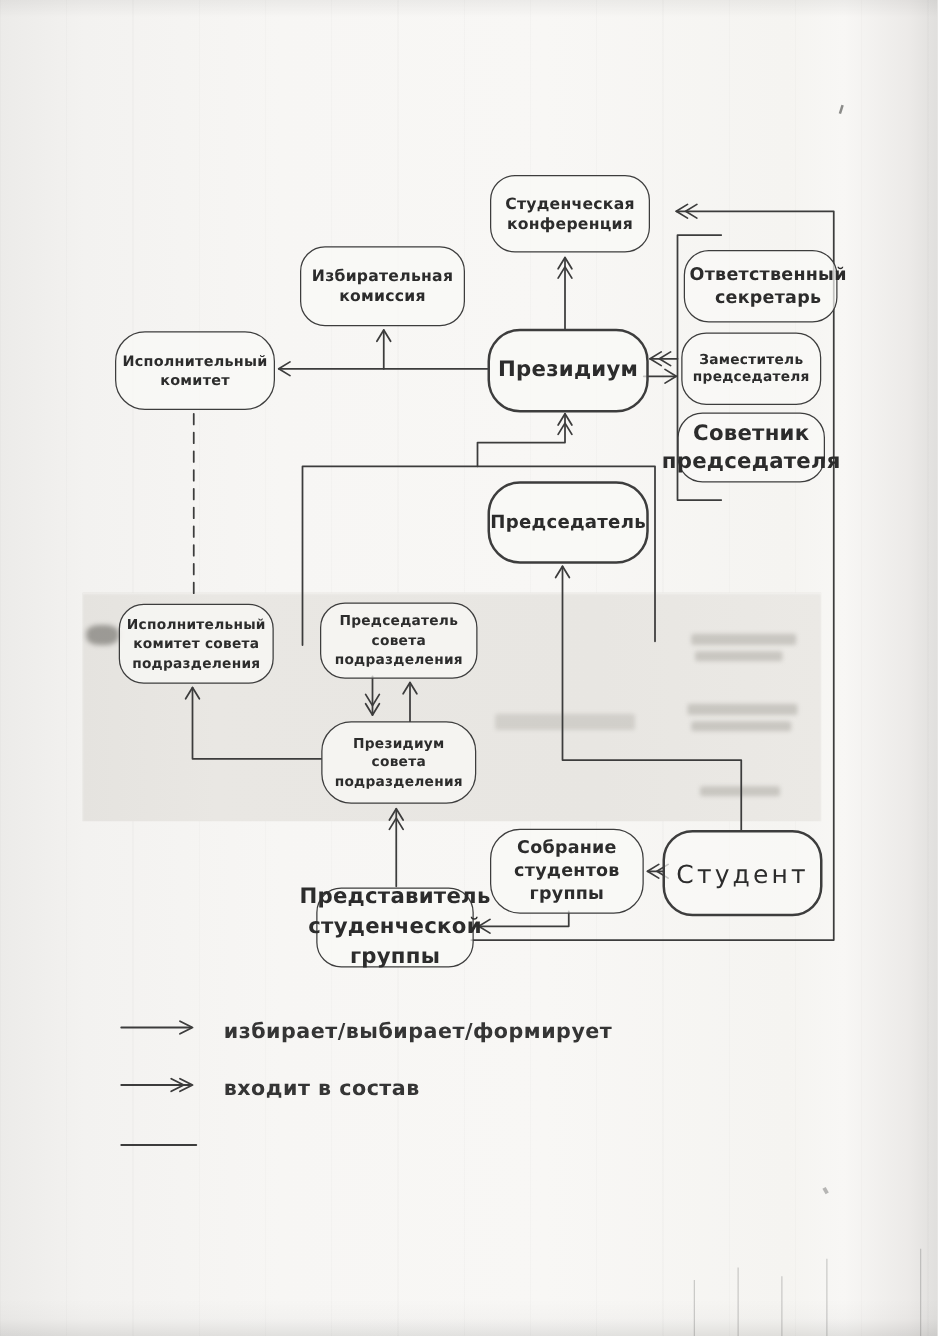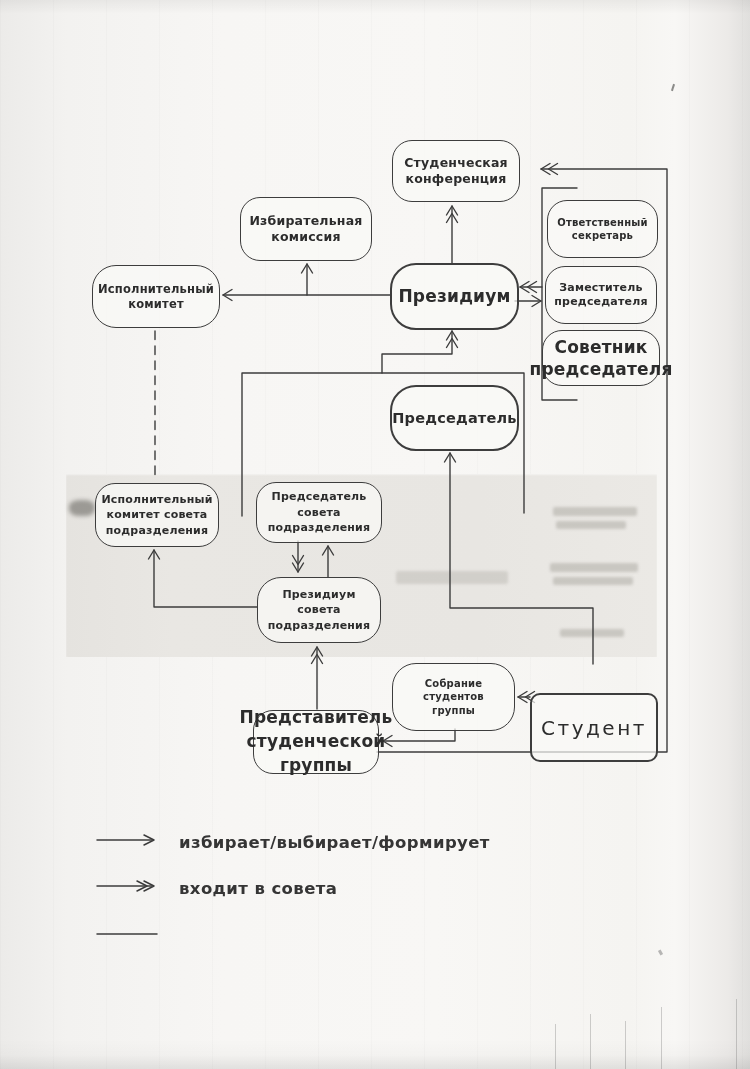--- a/index.html
+++ b/index.html
@@ -30,33 +30,33 @@
   .node{
     position:absolute;z-index:4;display:flex;align-items:center;justify-content:center;
     text-align:center;border:1.6px solid #3d3d3d;border-radius:20px;
     background:rgba(250,249,246,.72);
     font-weight:bold;white-space:pre-line;line-height:1.3;letter-spacing:.2px;color:#2c2c2c;
   }
   .n-conference{left:392px;top:140px;width:126px;height:60px;font-size:12.5px;border-width:1.8px;}
   .n-commission{left:240px;top:197px;width:130px;height:62px;font-size:12.5px;border-width:1.8px;}
   .n-exec{left:92px;top:265px;width:126px;height:61px;font-size:11.5px;border-radius:24px;border-width:1.8px;}
   .n-presidium{left:390px;top:263px;width:125px;height:63px;font-size:17px;border-width:2px;border-radius:26px;}
-  .n-secretary{left:547px;top:200px;width:109px;height:56px;font-size:10px;}
+  .n-secretary{left:547px;top:200px;width:109px;height:56px;font-size:14px;padding-left:12px;}
   .n-deputy{left:545px;top:266px;width:110px;height:56px;font-size:11px;}
   .n-advisor{left:542px;top:330px;width:116px;height:54px;font-size:17px;}
   .n-chairman{left:390px;top:385px;width:125px;height:62px;font-size:14.5px;border-width:2px;border-radius:26px;}
   .n-division-exec{left:95px;top:483px;width:122px;height:62px;font-size:11px;line-height:1.4;}
   .n-division-chairman{left:256px;top:482px;width:124px;height:59px;font-size:11px;line-height:1.4;}
   .n-division-presidium{left:257px;top:577px;width:122px;height:64px;font-size:11px;line-height:1.4;border-radius:24px;}
-  .n-group-meeting{left:392px;top:663px;width:121px;height:66px;font-size:10px;line-height:1.35;border-radius:24px;}
-  .n-student{left:530px;top:664px;width:124px;height:65px;font-size:20px;font-weight:normal;letter-spacing:2.5px;border-width:2px;border-radius:10px;margin-top:29px;}
+  .n-group-meeting{left:392px;top:663px;width:121px;height:66px;font-size:14px;line-height:1.35;border-radius:24px;}
+  .n-student{left:530px;top:664px;width:124px;height:65px;font-size:20px;font-weight:normal;letter-spacing:2.5px;border-width:2px;border-radius:24px;}
   .n-group-rep{left:253px;top:710px;width:124px;height:62px;font-size:17px;line-height:1.4;}
 
   .legend{position:absolute;left:0;top:0;z-index:4;}
-  .legend-row{position:absolute;display:flex;align-items:center;margin-top:18px;}
+  .legend-row{position:absolute;display:flex;align-items:center;}
   .legend-row .sym{flex:0 0 auto;margin-right:18px;}
   .legend-row .lbl{font-weight:bold;font-size:16.5px;letter-spacing:.4px;color:#353535;white-space:nowrap;}
   .legend-row svg path{stroke:#3c3c3c;stroke-width:1.5;fill:none;stroke-linecap:round;stroke-linejoin:round;}
   .lr1{left:95px;top:812px;}
   .lr2{left:95px;top:858px;}
   .lr3{left:95px;top:906px;}
 </style>
 </head>
 <body>
 
@@ -168,21 +168,21 @@
       <span class="lbl">избирает/выбирает/формирует</span>
     </div>
     <div class="legend-row lr2">
       <span class="sym">
         <svg width="66" height="20" viewBox="0 0 66 20">
             <path d="M2,10 H57"></path>
             <path d="M49,5 L59,10 L49,15"></path>
             <path d="M42,5 L52,10 L42,15"></path>
           </svg>
       </span>
-      <span class="lbl">входит в совета</span>
+      <span class="lbl">входит в состав</span>
     </div>
     <div class="legend-row lr3">
       <span class="sym">
         <svg width="66" height="20" viewBox="0 0 66 20">
             <path d="M2,10 H62"></path>
           </svg>
       </span>
     </div>
   </div>
 </div>

